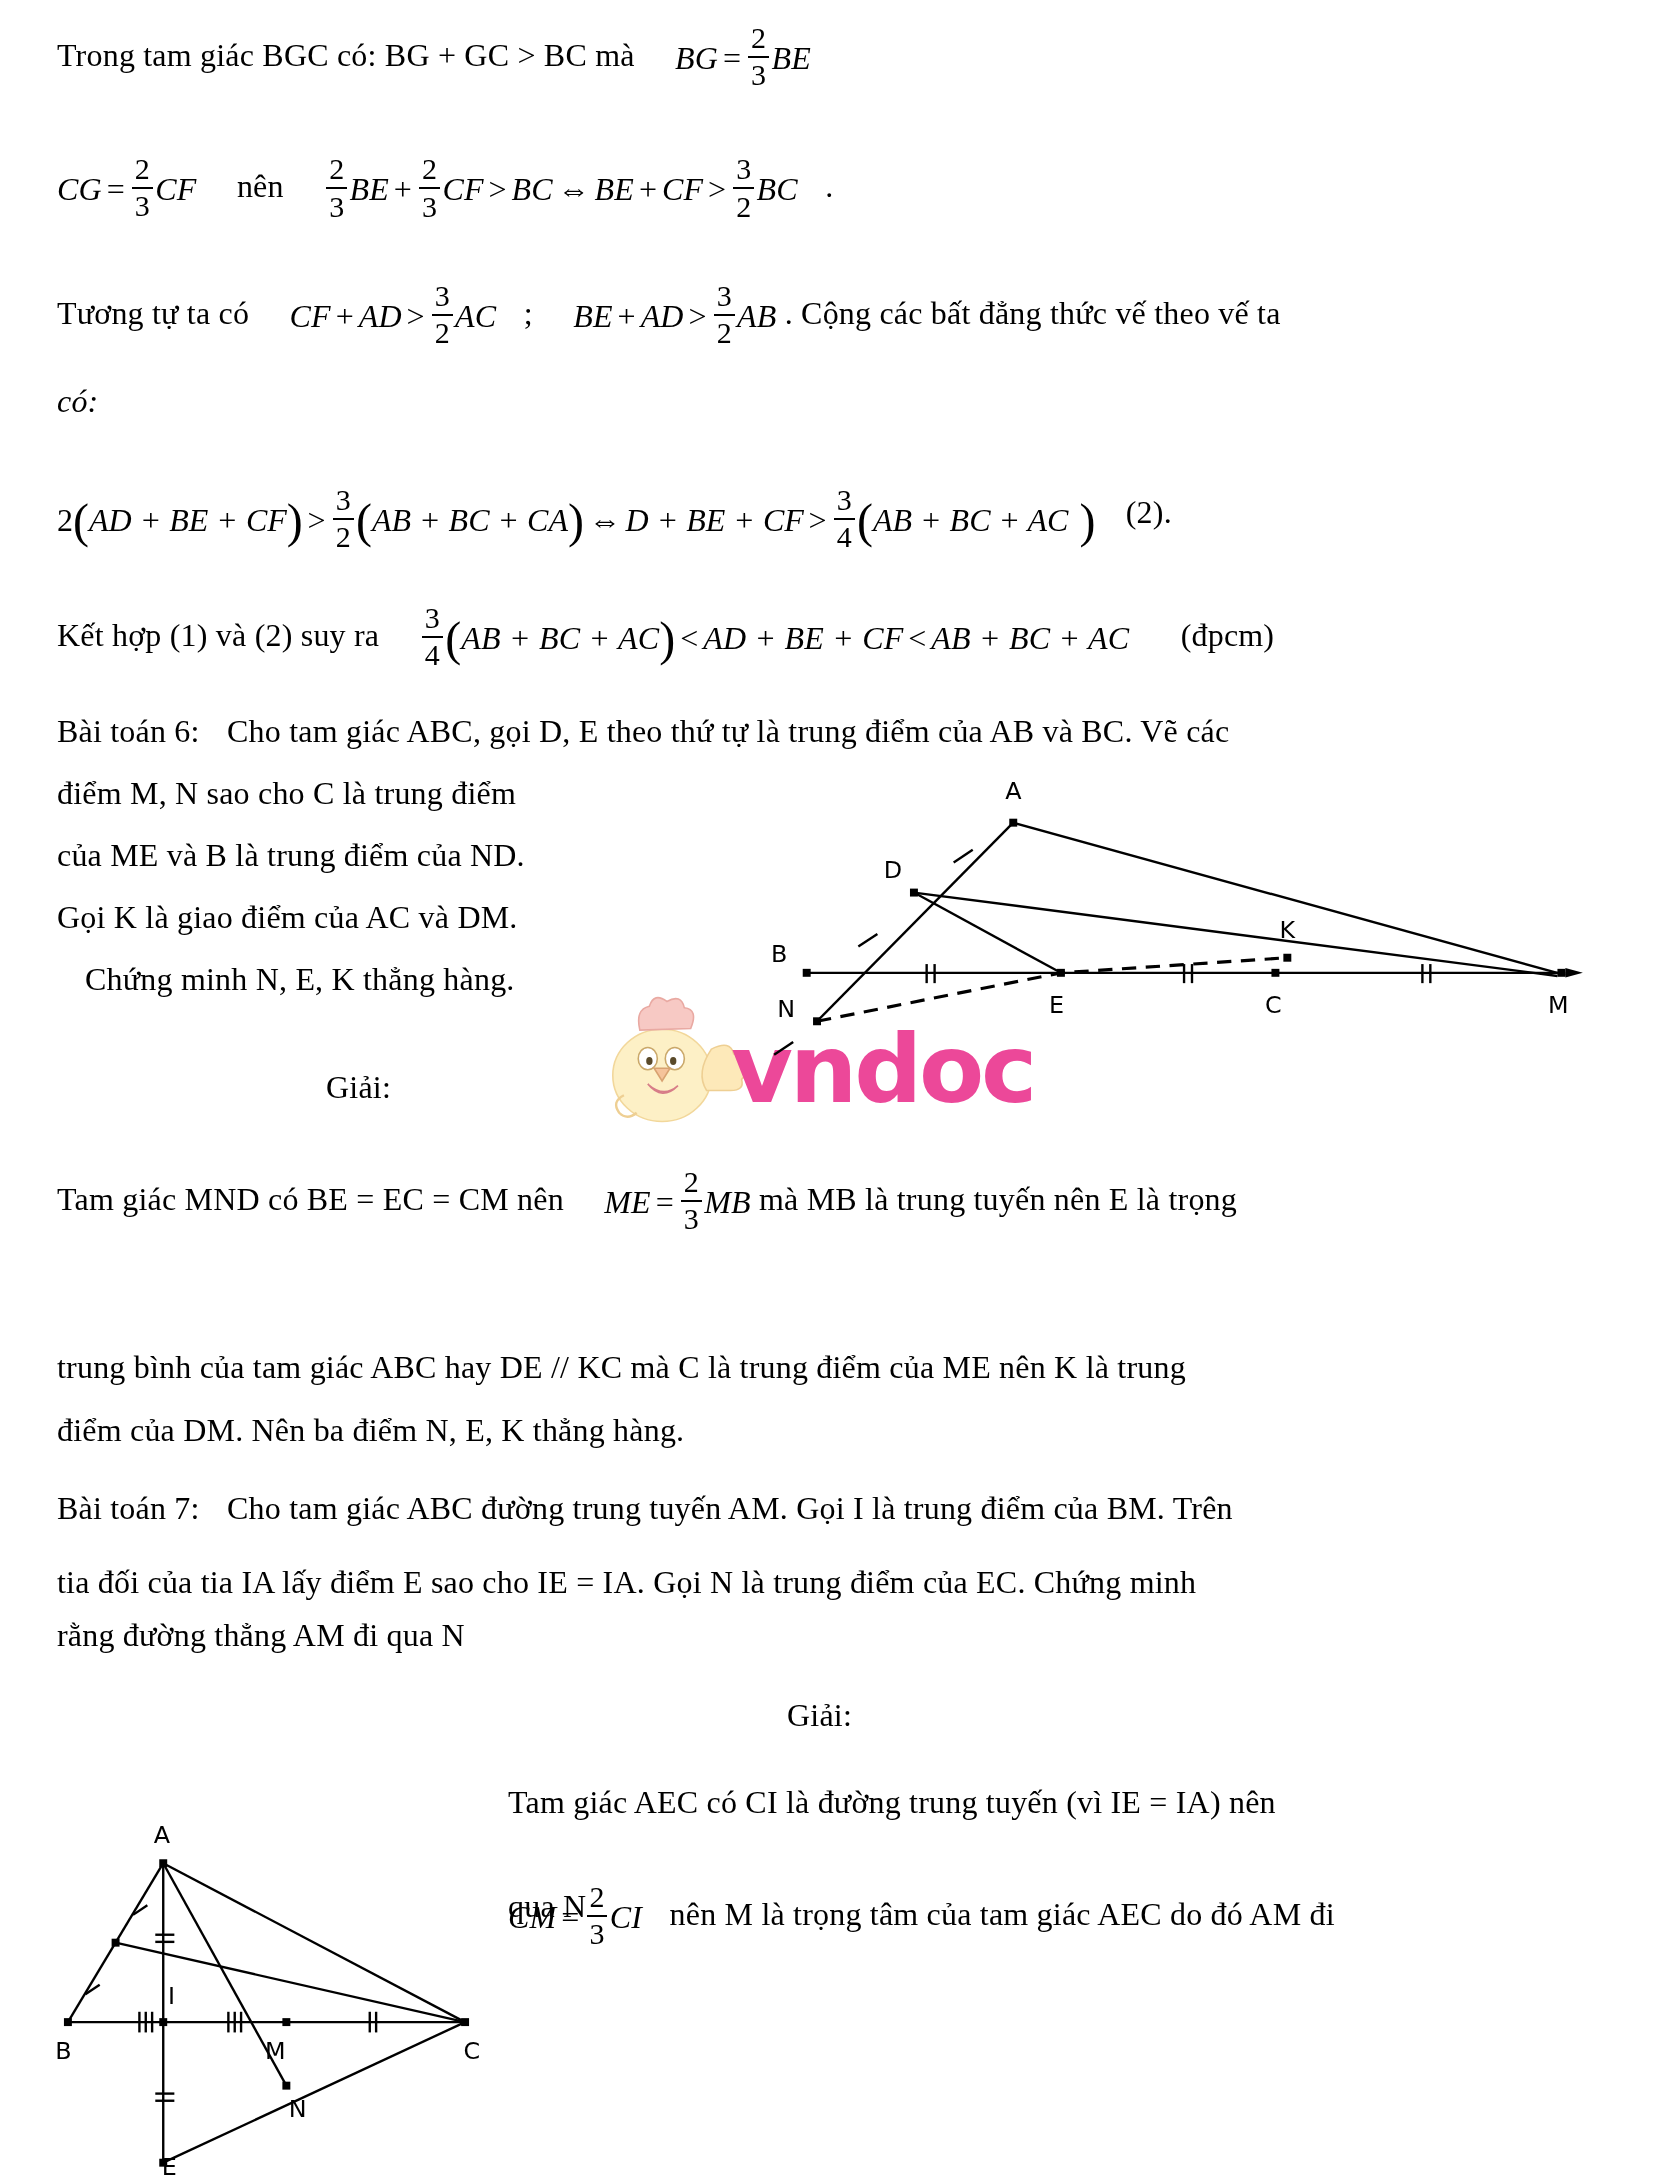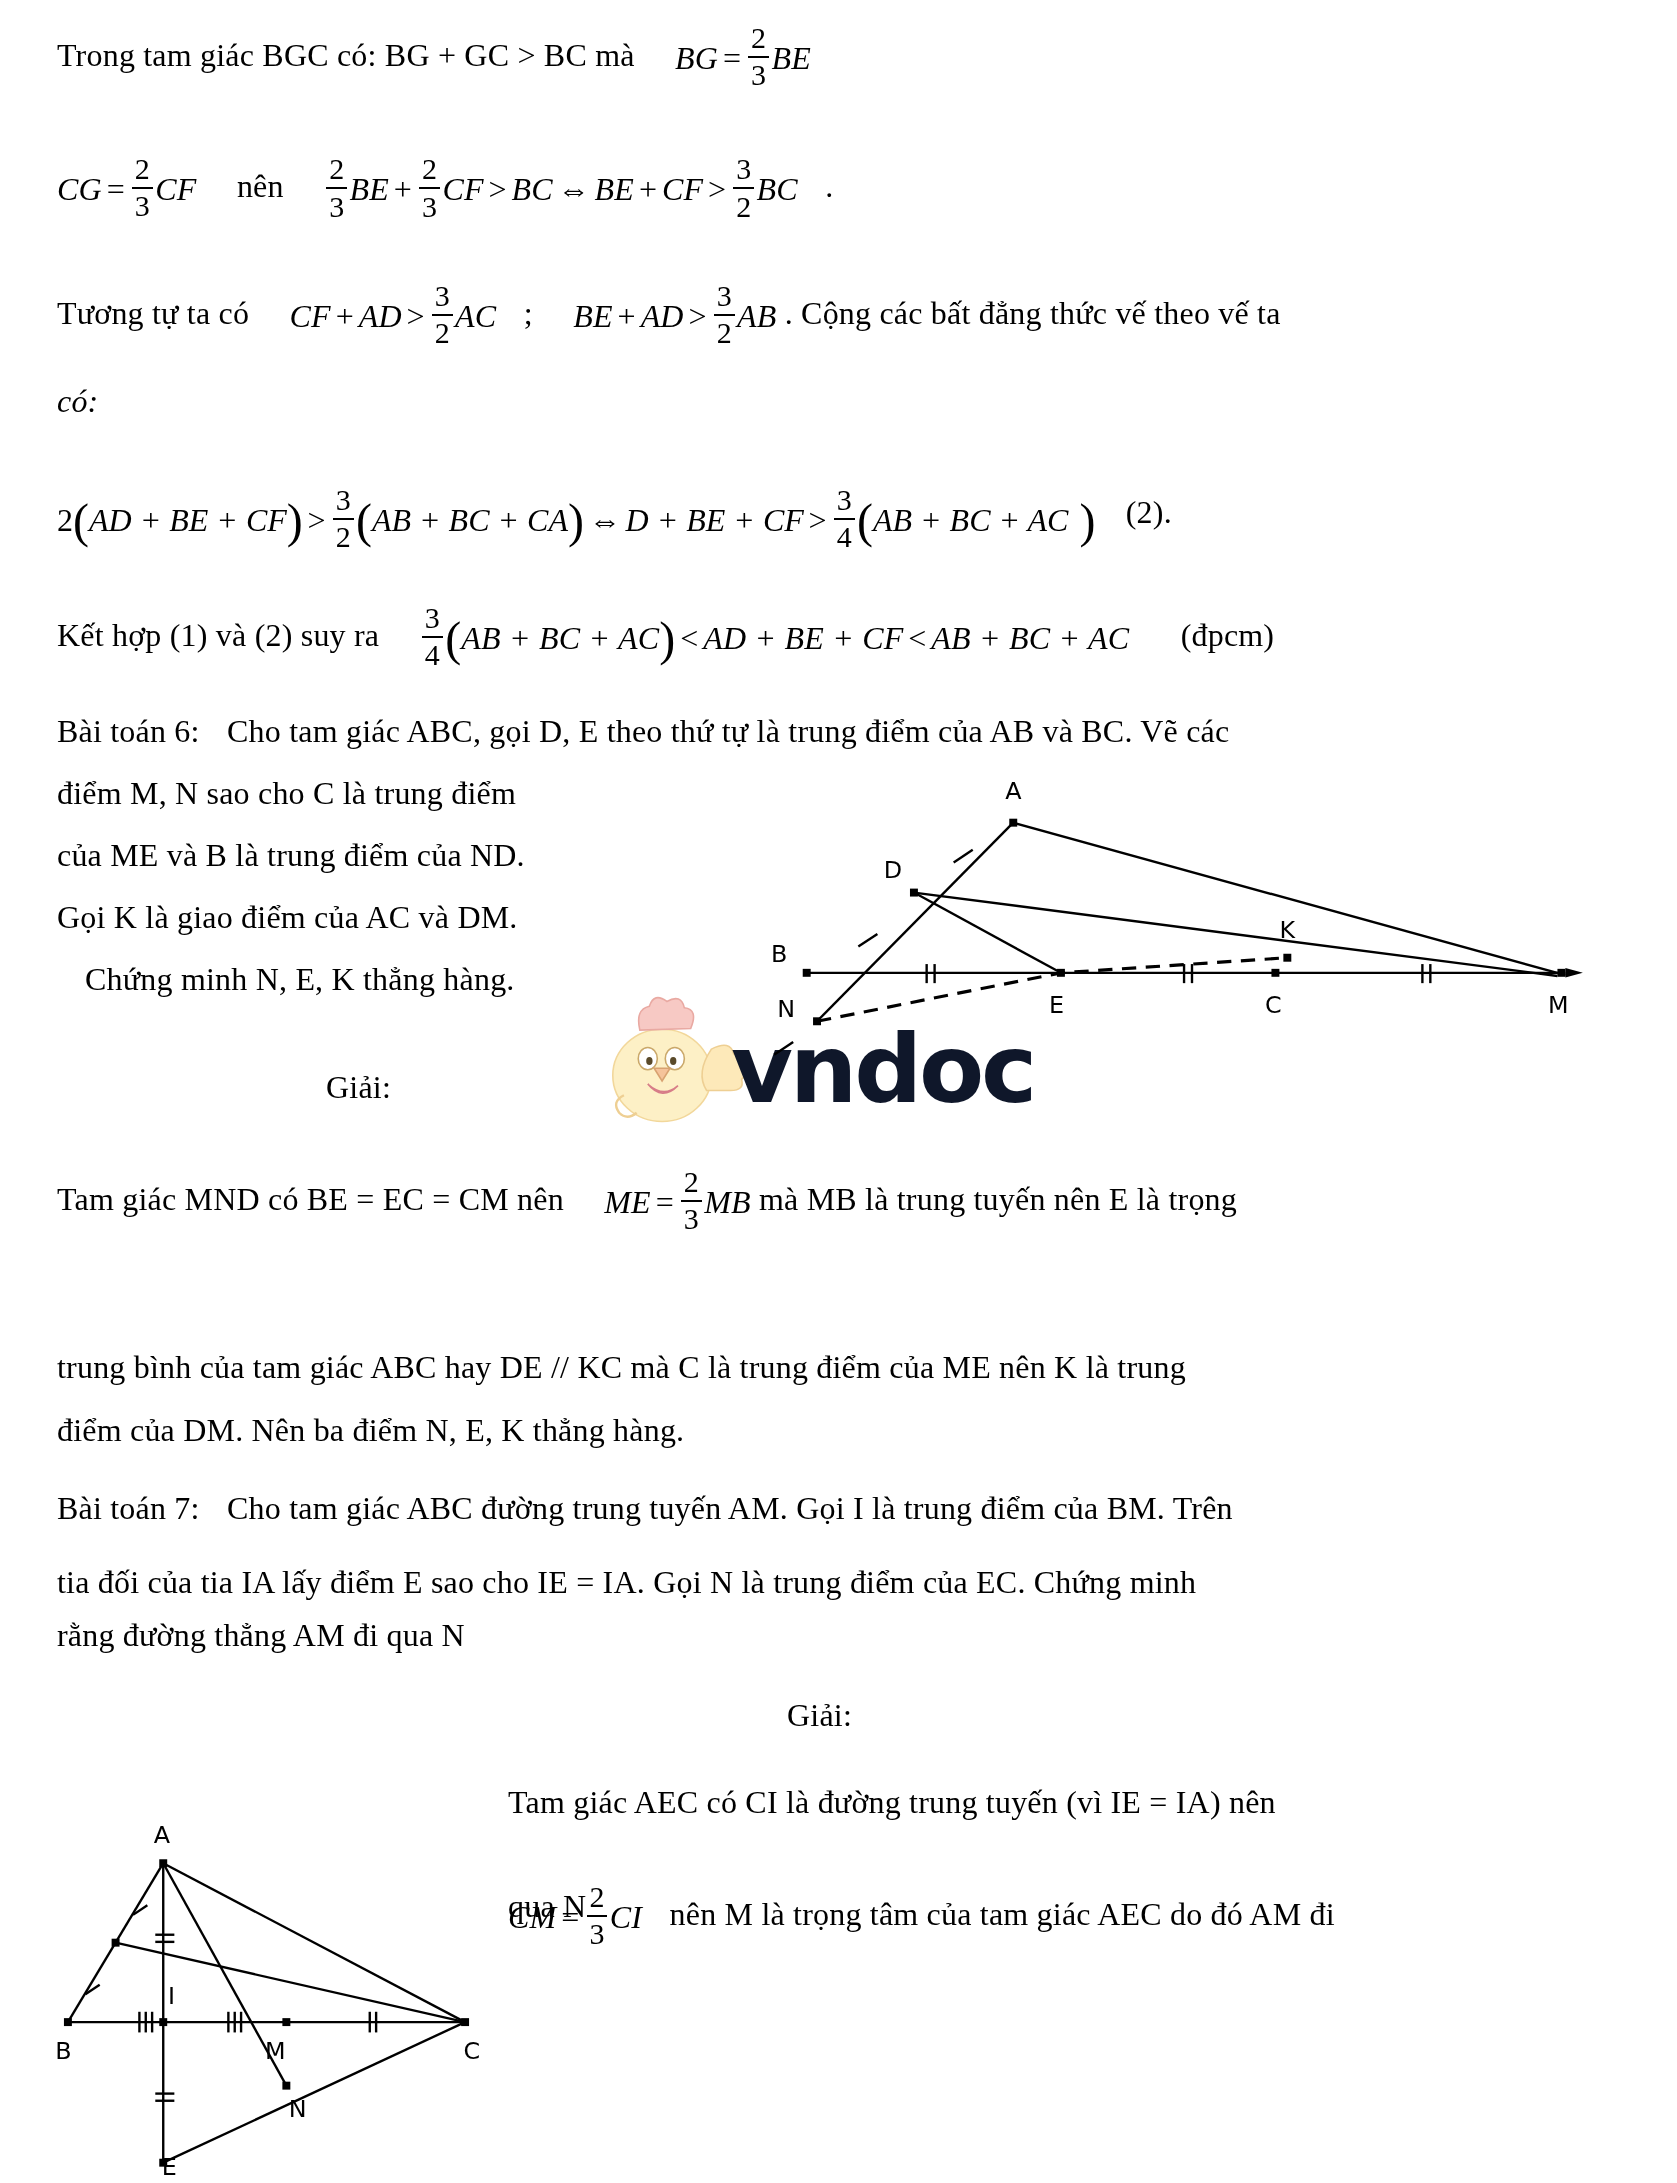--- a/index.html
+++ b/index.html
@@ -84,21 +84,21 @@
     height: 159px;
     pointer-events: none;
   }
   #wm-text {
     position: absolute;
     left: 139px;
     top: 46px;
     font-family: "DejaVu Sans", sans-serif;
     font-weight: bold;
     font-size: 95px;
-    color: #0f172a;
+    color: #ec4899;
     letter-spacing: -3.2px;
     line-height: 1;
   }
 
   
   .figwrap { position: absolute; }
   svg { display: block; overflow: visible; }
   .lbl {
     font-family: "DejaVu Sans", sans-serif;
     font-size: 30px;

